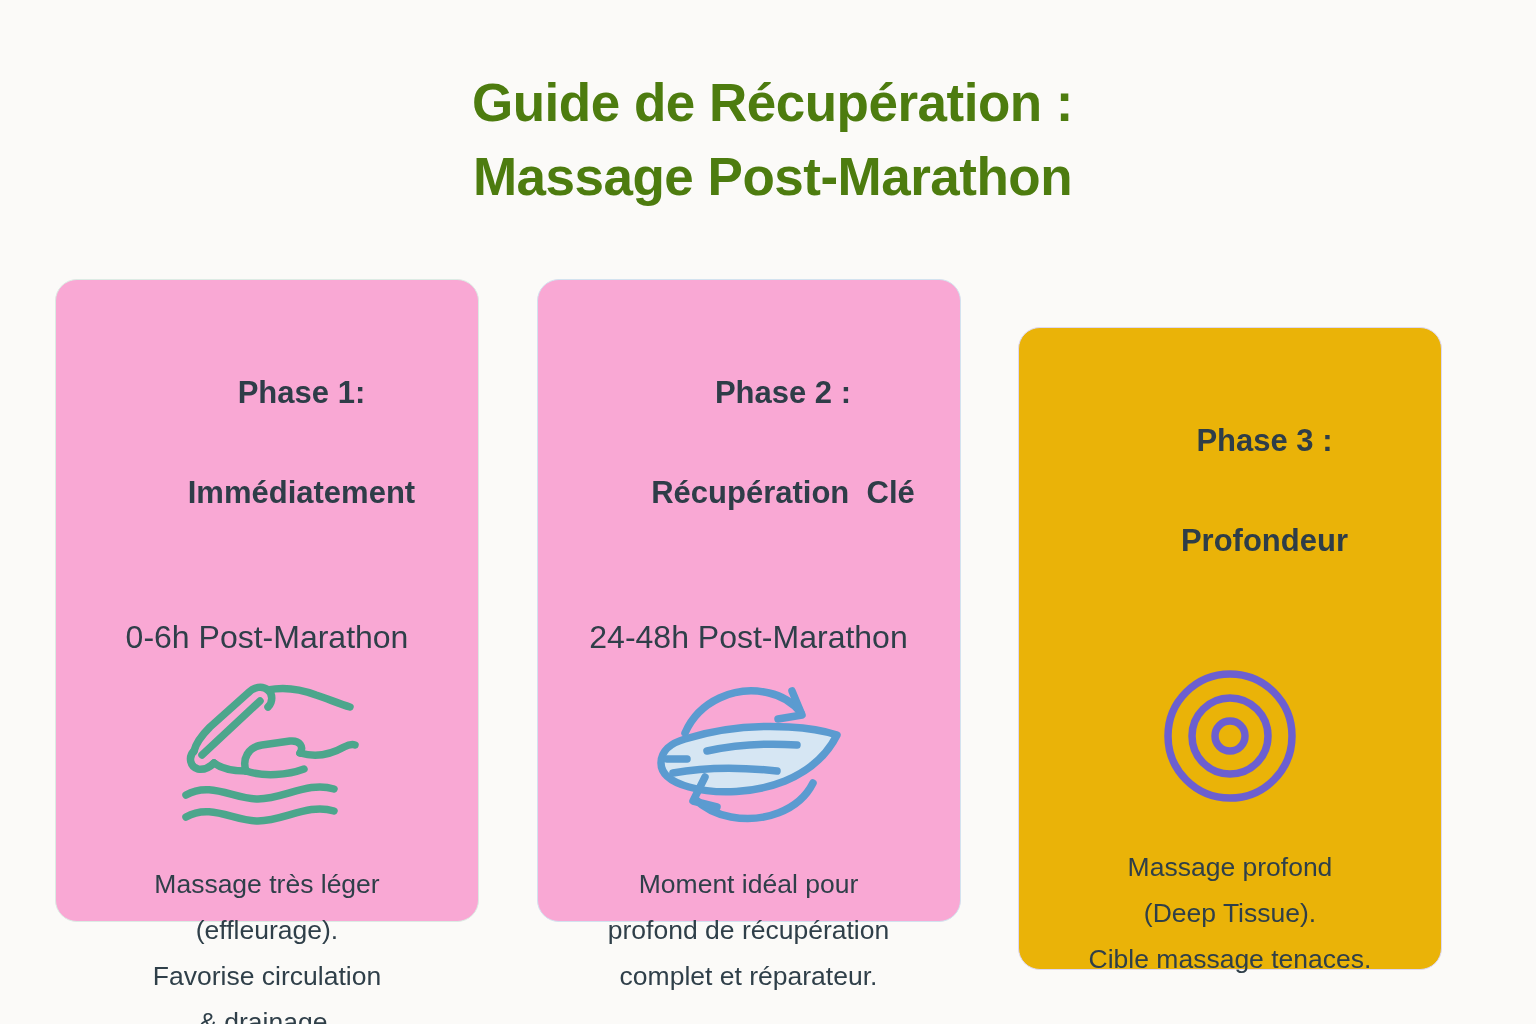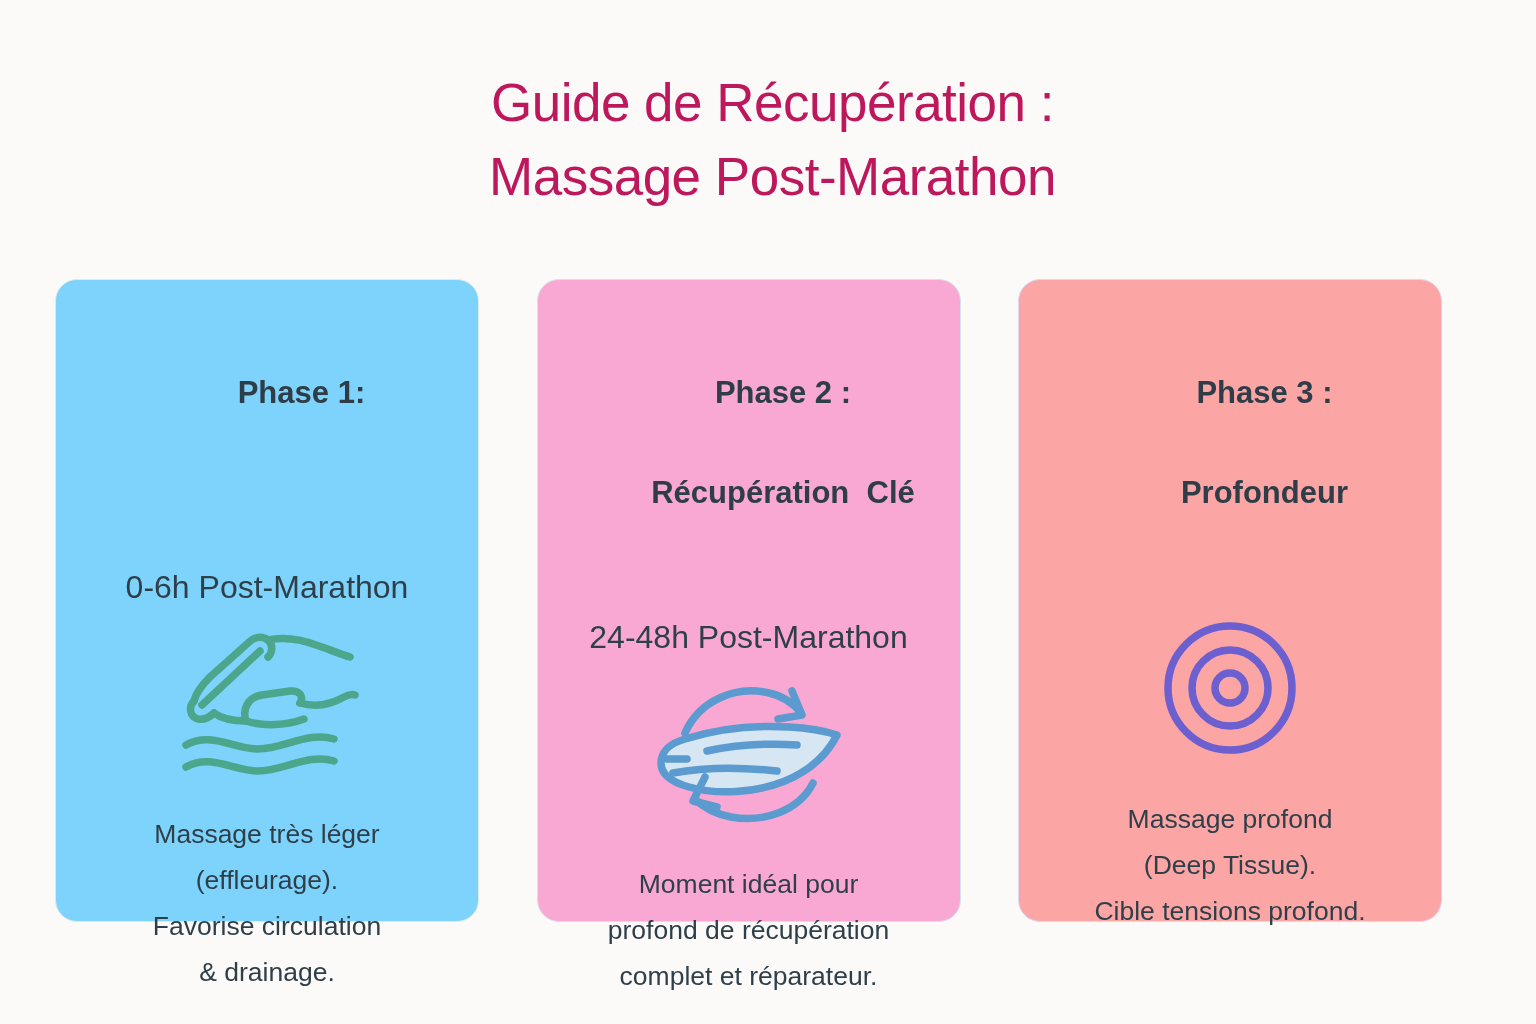--- a/index.html
+++ b/index.html
@@ -24,24 +24,24 @@
   .title-block {
     position: absolute;
     left: 0;
     top: 66px;
     width: 1536px;
     text-align: center;
   }
   .title-line {
     display: block;
     font-size: 53px;
-    font-weight: 400;
+    font-weight: 700;
     line-height: 74px;
     letter-spacing: -0.5px;
-    color: #be185d;
+    color: #4d7c0f;
     padding-left: 9px;
   }
 
   
   .cards {
     position: absolute;
     left: 55px;
     top: 279px;
     width: 1387px;
     height: 643px;
@@ -52,23 +52,23 @@
     width: 424px;
     height: 643px;
     box-sizing: border-box;
     border-radius: 22px;
     border: 1px solid transparent;
     padding: 38px 26px 0 26px;
     display: flex;
     flex-direction: column;
     align-items: center;
   }
-  .card--green  { background: #7dd3fc; border-color: #dcebe4; }
+  .card--green  { background: #f9a8d4; border-color: #dcebe4; }
   .card--blue   { background: #f9a8d4; border-color: #d3e2ef; }
-  .card--purple { background: #fca5a5; border-color: #ddd8f3; }
+  .card--purple { background: #eab308; border-color: #ddd8f3; margin-top: 48px; }
 
   .card-title {
     font-size: 31px;
     font-weight: 700;
     line-height: 50px;
     color: #2e3d48;
     text-align: center;
     white-space: pre;
   }
   .card-divider {
@@ -115,20 +115,21 @@
   <div class="title-block">
     <span class="title-line">Guide de Récupération :</span>
     <span class="title-line">Massage Post-Marathon</span>
   </div>
 
   <div class="cards">
 
     <div class="card card--green">
       <div class="card-title">
         <span>Phase 1:</span><br>
+        <span>Immédiatement</span>
       </div>
       <div class="card-divider"></div>
       <div class="card-timing">0-6h Post-Marathon</div>
       <div class="icon-wrap">
         <span>
           <svg width="190" height="152" viewBox="0 0 190 152" fill="none" stroke="#4ca68c" stroke-width="7.5" stroke-linecap="round" stroke-linejoin="round">
 
             <path d="M22 74 C24 66 30 58 38 50 L76 16 C82 10 90 8 96 13 C101 17 101 25 96 30"></path>
 
             <path d="M96 13 C110 10 128 12 144 18 C156 22 168 27 178 30"></path>
@@ -196,17 +197,17 @@
         <span>
           <svg width="152" height="152" viewBox="0 0 152 152" fill="none" stroke="#6c5fd0" stroke-width="7.5">
             <circle cx="76" cy="76" r="62"></circle>
             <circle cx="76" cy="76" r="38"></circle>
             <circle cx="76" cy="76" r="15"></circle>
           </svg>
         </span>
       </div>
       <div class="card-desc">Massage profond
 (Deep Tissue).
-Cible tensions profond.</div>
+Cible massage tenaces.</div>
     </div>
 
   </div>
 </div>
 
 </body></html>

